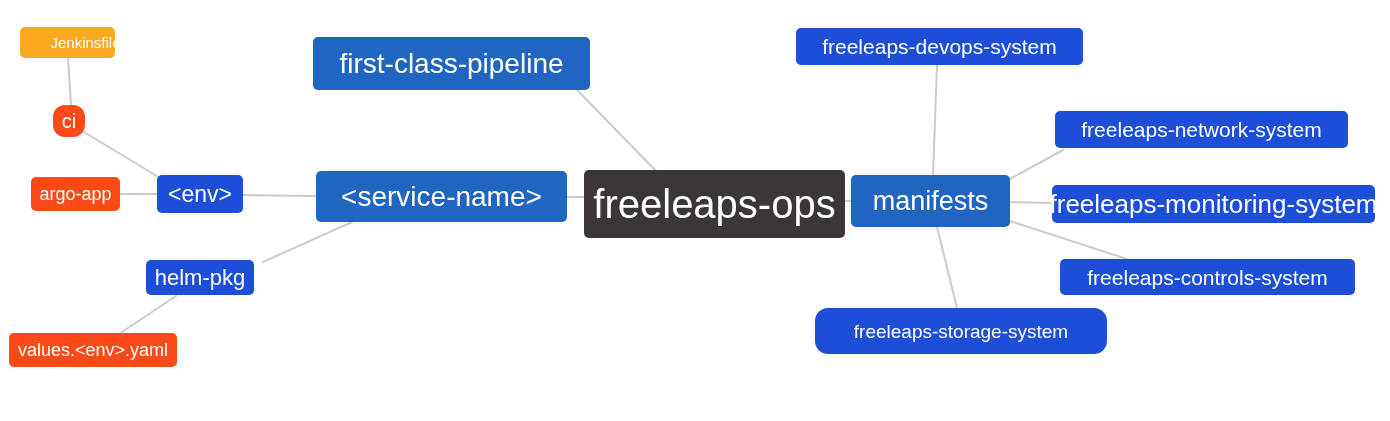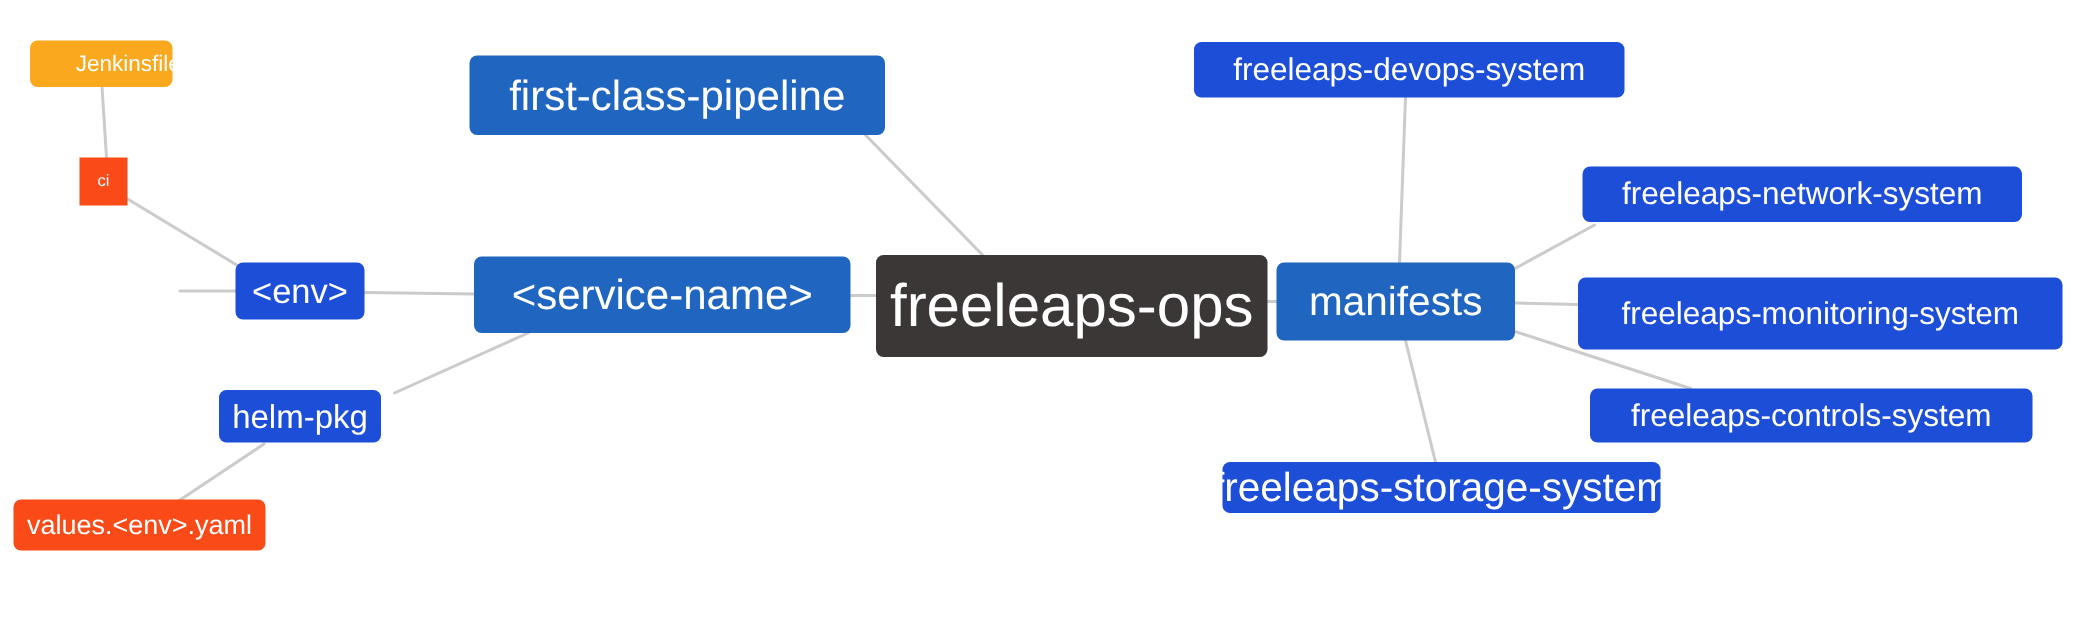--- a/index.html
+++ b/index.html
@@ -45,40 +45,41 @@
     <line x1="845" y1="201" x2="851" y2="201"></line>
     <line x1="937" y1="65" x2="933" y2="175"></line>
     <line x1="1010" y1="179" x2="1063" y2="150"></line>
     <line x1="1010" y1="202" x2="1052" y2="203"></line>
     <line x1="1010" y1="221" x2="1127" y2="259"></line>
     <line x1="937" y1="227" x2="957" y2="308"></line>
   </svg>
 
   <div class="node orange" style="left:20px;  top:27px;  width:95px;  height:31px; font-size:15px;">Jenkinsfile</div>
 
-  <div class="node red" style="left:53px;  top:105px; width:32px;  height:32px; font-size:11px; border-radius:0;text-align:center;">ci</div>
+  <div class="node red" style="left:53px;  top:105px; width:32px;  height:32px; font-size:20px; border-radius:12px;text-align:center;">ci</div>
 
+  <div class="node red" style="left:31px;  top:177px; width:89px;  height:34px; font-size:18px;">argo-app</div>
 
   <div class="node green" style="left:157px; top:175px; width:86px;  height:38px; font-size:23px;">&lt;env&gt;</div>
 
   <div class="node green" style="left:146px; top:260px; width:108px; height:35px; font-size:22px;">helm-pkg</div>
 
   <div class="node red" style="left:9px;   top:333px; width:168px; height:34px; font-size:18px;">values.&lt;env&gt;.yaml</div>
 
   <div class="node blue" style="left:313px; top:37px;  width:277px; height:53px; font-size:28px;">first-class-pipeline</div>
 
   <div class="node blue" style="left:316px; top:171px; width:251px; height:51px; font-size:28px;">&lt;service-name&gt;</div>
 
   <div class="node dark" style="left:584px; top:170px; width:261px; height:68px; font-size:40px;">freeleaps-ops</div>
 
   <div class="node blue" style="left:851px; top:175px; width:159px; height:52px; font-size:27px;">manifests</div>
 
   <div class="node green" style="left:796px;  top:28px;  width:287px; height:37px; font-size:21px;">freeleaps-devops-system</div>
 
   <div class="node green" style="left:1055px; top:111px; width:293px; height:37px; font-size:21px;">freeleaps-network-system</div>
 
-  <div class="node green" style="left:1052px; top:185px; width:323px; height:48px; font-size:21px;">freeleaps-monitoring-system</div>
+  <div class="node green" style="left:1052px; top:185px; width:323px; height:38px; font-size:26px;">freeleaps-monitoring-system</div>
 
   <div class="node green" style="left:1060px; top:259px; width:295px; height:36px; font-size:21px;">freeleaps-controls-system</div>
 
-  <div class="node green" style="left:815px;  top:308px; width:292px; height:34px; font-size:27px;">freeleaps-storage-system</div>
+  <div class="node green" style="left:815px;  top:308px; width:292px; height:46px; font-size:19px;border-radius:13px;">freeleaps-storage-system</div>
 
 </div>
 
 </body></html>

